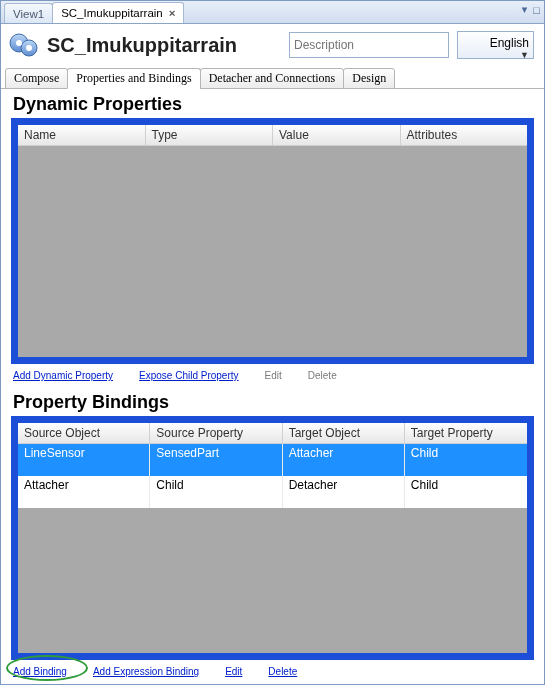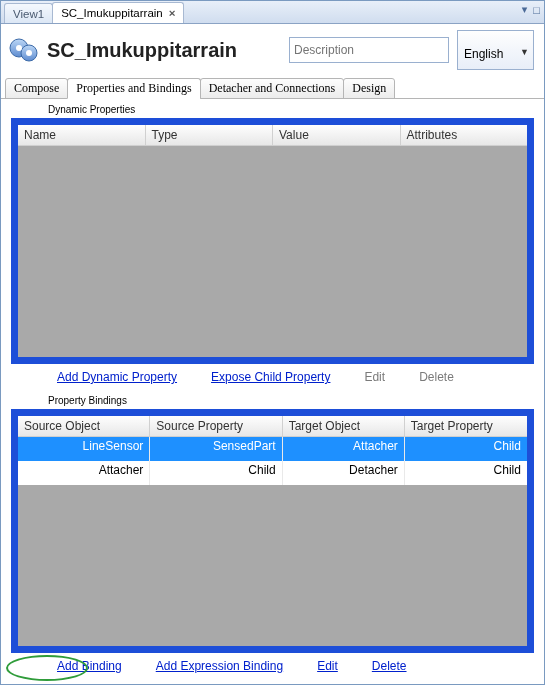--- a/index.html
+++ b/index.html
@@ -63,23 +63,24 @@
 }
 .desc-input{
   width:150px;height:20px;
   border:1px solid #9ab0cf;
   padding:2px 4px;font-size:12px;color:#777;
   background:#fff;
 }
 .lang-select{
   width:65px;height:22px;
   border:1px solid #9ab0cf;
-  display:flex;align-items:flex-start;justify-content:space-between;
-  padding:16px 4px 0 6px;font-size:12px;
+  display:flex;align-items:flex-end;justify-content:space-between;
+  padding:4px 4px 0 6px;font-size:12px;
   background:linear-gradient(#fefefe,#e8eef8);
+  flex-direction:column;
 }
 .lang-select .arrow{font-size:9px;color:#333;}
 
 .subtabs{
   height:22px;
   display:flex;align-items:flex-end;
   padding-left:4px;
   border-bottom:1px solid #b5b5b5;
   font-family:Liberation Serif, serif;
 }
@@ -90,23 +91,22 @@
   border-radius:3px 3px 0 0;
   margin-right:-1px;
   font-size:12px;
   position:relative;top:1px;
 }
 .subtab.active{
   background:#fff;border-bottom:1px solid #fff;
 }
 
 .section-title{
-  font-weight:normal;font-size:10px;
+  font-weight:bold;font-size:18px;
   padding:5px 0 3px 12px;
-  margin-left:35px;
 }
 .grid{
   margin:0 10px;
   border:7px solid #1d4ed8;
   background:#a9a9a9;
   display:flex;flex-direction:column;
 }
 .grid-head{
   display:flex;
   background:linear-gradient(#fefefe,#e7e7e7);
@@ -114,36 +114,36 @@
   height:20px;align-items:center;
 }
 .grid-head>div{
   padding:0 6px;font-size:12px;color:#333;
   border-right:1px solid #d0d0d0;
   height:100%;display:flex;align-items:center;
   box-sizing:border-box;
 }
 .grid-head>div:last-child{border-right:none;}
 .grid-body{flex:1;}
-.grid-row{display:flex;height:24px;align-items:stretch;text-align:right;}
+.grid-row{display:flex;height:32px;align-items:stretch;}
 .grid-row>div{
   padding:2px 6px;font-size:12px;
   border-right:1px solid #e9e9e9;
   box-sizing:border-box;
 }
 .grid-row>div:last-child{border-right:none;}
 .grid-row.white{background:#fff;color:#000;}
 .grid-row.selected{background:#1e90ff;color:#fff;}
 
 .dynprops .col{flex:1;}
 .bindings .c1{width:26%}.bindings .c2{width:26%}.bindings .c3{width:24%}.bindings .c4{width:24%}
 
 .linkrow{
   padding:6px 12px 6px 12px;
-  font-size:12px;display:flex;gap:34px;align-items:center;margin-left:44px;
+  font-size:10px;display:flex;gap:26px;align-items:center;
 }
 .linkrow a{color:#0020cc;text-decoration:underline;}
 .linkrow .disabled{color:#7a7a7a;text-decoration:none;}
 
 .circle-highlight{
   position:absolute;
   border:2.5px solid #2f9c3a;
   border-radius:50%;
   pointer-events:none;
 }

